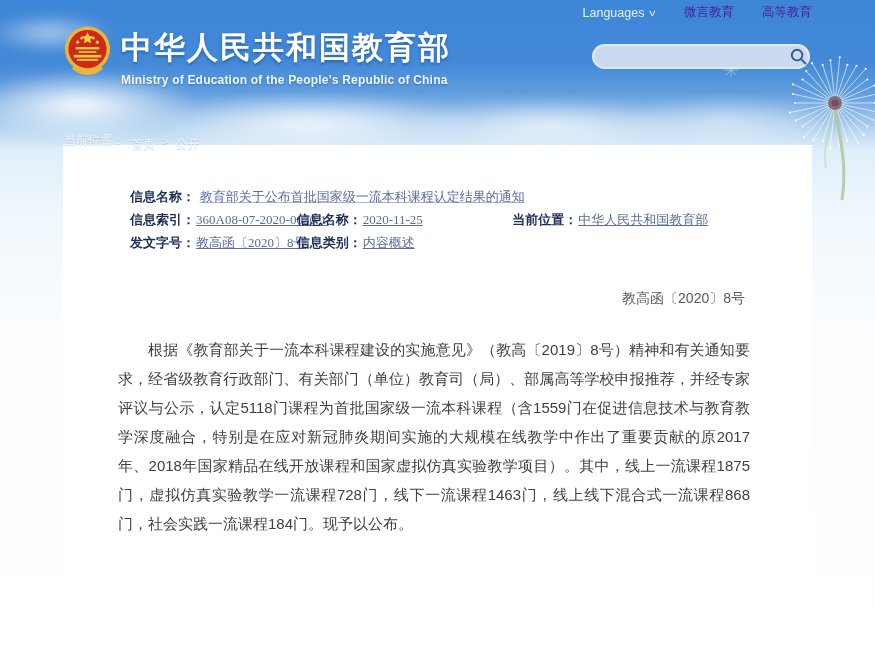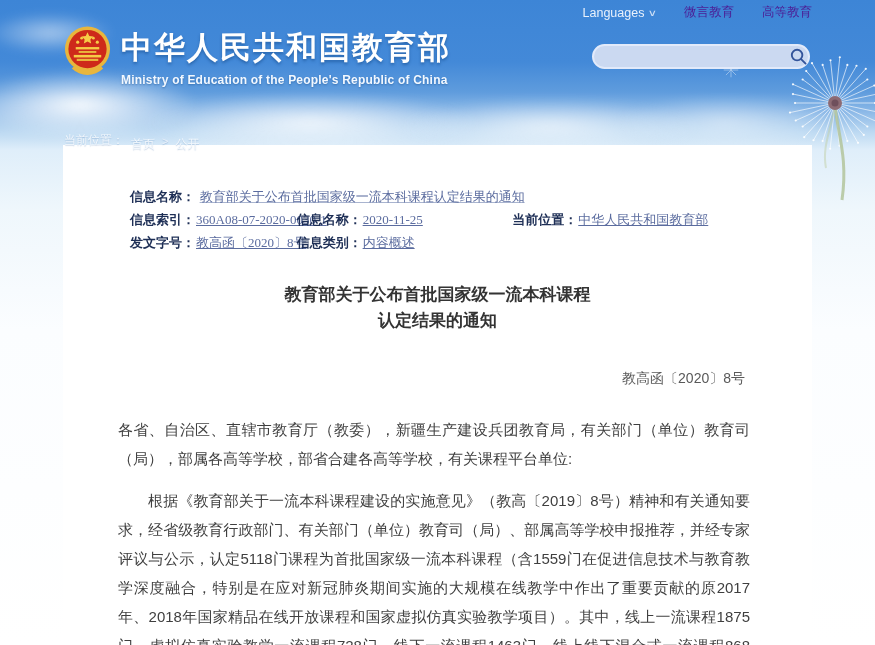--- a/index.html
+++ b/index.html
@@ -240,25 +240,20 @@
     <div class="meta-row">
       <span class="pair-1">
         <span class="meta-label">发文字号：</span><span class="meta-value">教高函〔2020〕8号</span>
       </span>
       <span>
         <span class="meta-label">信息类别：</span><span class="meta-value">内容概述</span>
       </span>
     </div>
   </div>
 
-  <div class="doc-title">
-    <div>教育部关于公布首批国家级一流本科课程</div>
-    <div>认定结果的通知</div>
-  </div>
 
   <div class="doc-number">教高函〔2020〕8号</div>
 
   <div class="body-text">
-    <p>各省、自治区、直辖市教育厅（教委），新疆生产建设兵团教育局，有关部门（单位）教育司（局），部属各高等学校，部省合建各高等学校，有关课程平台单位:</p>
     <p class="indent">根据《教育部关于一流本科课程建设的实施意见》（教高〔2019〕8号）精神和有关通知要求，经省级教育行政部门、有关部门（单位）教育司（局）、部属高等学校申报推荐，并经专家评议与公示，认定5118门课程为首批国家级一流本科课程（含1559门在促进信息技术与教育教学深度融合，特别是在应对新冠肺炎期间实施的大规模在线教学中作出了重要贡献的原2017年、2018年国家精品在线开放课程和国家虚拟仿真实验教学项目）。其中，线上一流课程1875门，虚拟仿真实验教学一流课程728门，线下一流课程1463门，线上线下混合式一流课程868门，社会实践一流课程184门。现予以公布。</p>
   </div>
 
 </div>
 
 </body></html>

